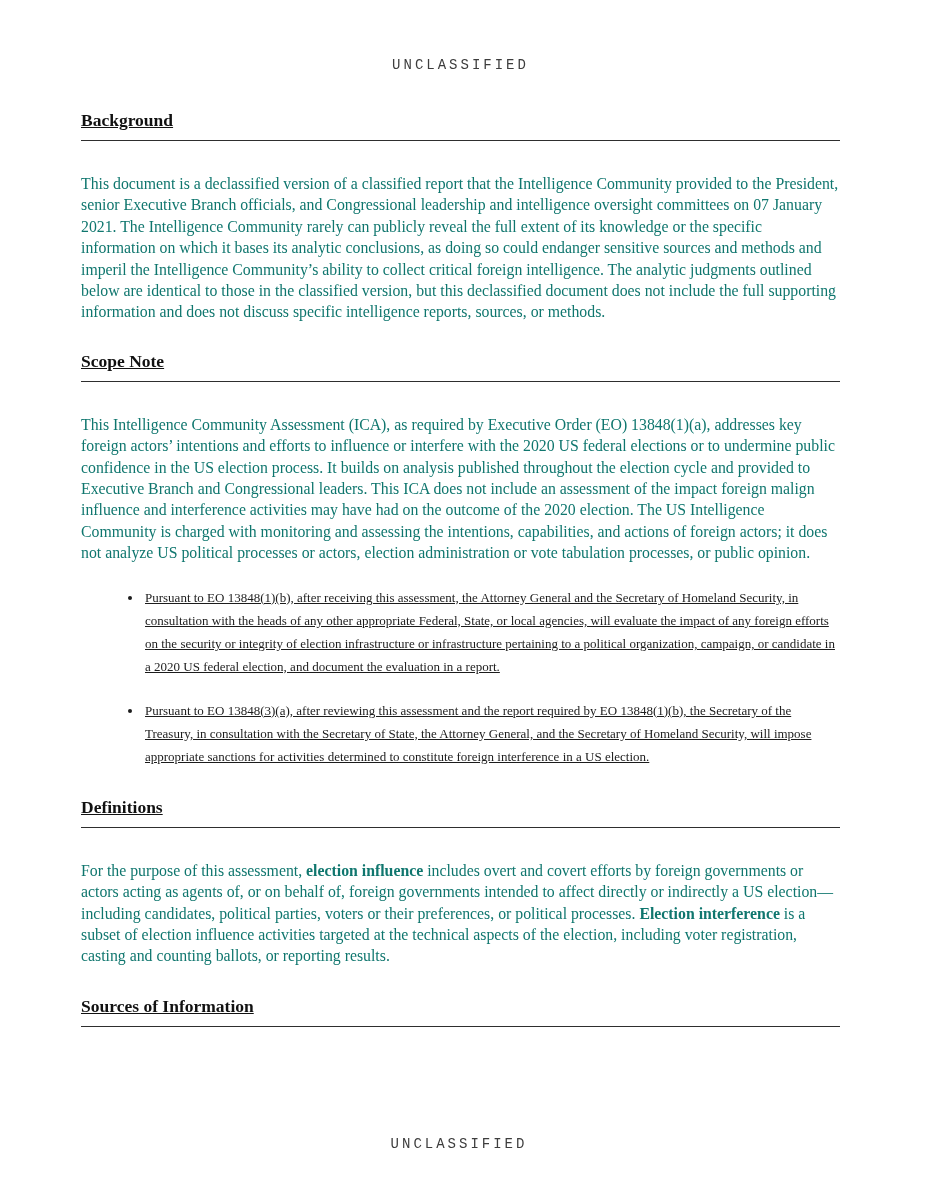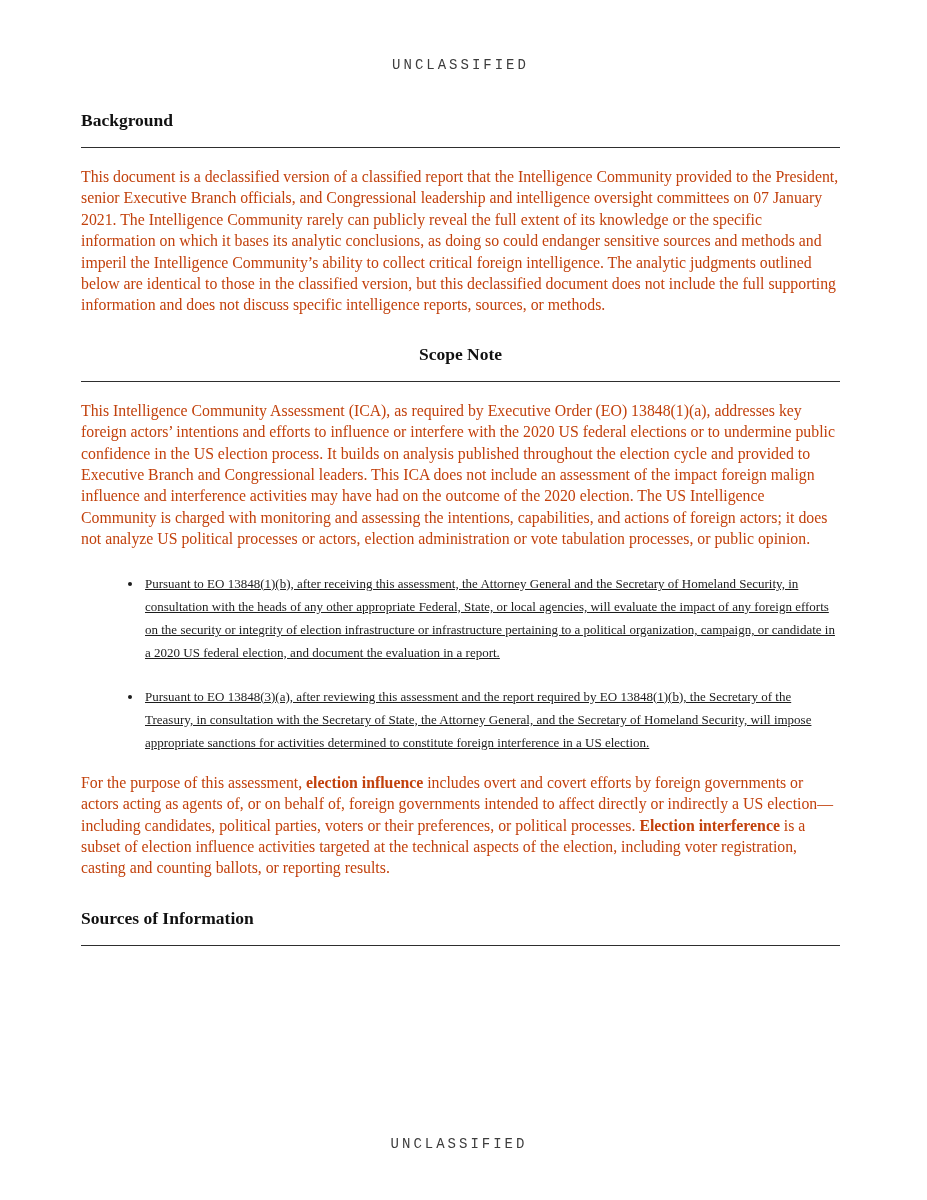--- a/index.html
+++ b/index.html
@@ -26,32 +26,33 @@
   .classification.footer {
     position: absolute;
     left: 0;
     right: 0;
     top: 1136px;
   }
   .section-heading {
     font-size: 17.5px;
     font-weight: bold;
     color: #111;
-    padding-bottom: 16px;
+    padding-bottom: 9px;
     border-bottom: 1.5px solid #2e2e2e;
+    text-decoration: underline;
   }
   .h-background { margin-top: 37px; }
-  .h-scope      { margin-top: 28px; text-align: center; }
+  .h-scope      { margin-top: 28px; }
   .h-defs       { margin-top: 29px; }
   .h-sources    { margin-top: 29px; }
   .body-para {
-    margin-top: 18px;
+    margin-top: 32px;
     font-size: 15.8px;
     line-height: 21.4px;
-    color: #c2410c;
+    color: #0f766e;
     text-align: left;
   }
   ul.bullet-list {
     margin-top: 22px;
     padding-left: 62px;
     list-style-type: disc;
   }
   ul.bullet-list li {
     font-size: 13px;
     line-height: 23px;
@@ -76,20 +77,21 @@
     <p class="body-para">This document is a declassified version of a classified report that the Intelligence Community provided to the President, senior Executive Branch officials, and Congressional leadership and intelligence oversight committees on 07 January 2021. The Intelligence Community rarely can publicly reveal the full extent of its knowledge or the specific information on which it bases its analytic conclusions, as doing so could endanger sensitive sources and methods and imperil the Intelligence Community’s ability to collect critical foreign intelligence. The analytic judgments outlined below are identical to those in the classified version, but this declassified document does not include the full supporting information and does not discuss specific intelligence reports, sources, or methods.</p>
 
     <h2 class="section-heading h-scope">Scope Note</h2>
     <p class="body-para">This Intelligence Community Assessment (ICA), as required by Executive Order (EO) 13848(1)(a), addresses key foreign actors’ intentions and efforts to influence or interfere with the 2020 US federal elections or to undermine public confidence in the US election process. It builds on analysis published throughout the election cycle and provided to Executive Branch and Congressional leaders. This ICA does not include an assessment of the impact foreign malign influence and interference activities may have had on the outcome of the 2020 election. The US Intelligence Community is charged with monitoring and assessing the intentions, capabilities, and actions of foreign actors; it does not analyze US political processes or actors, election administration or vote tabulation processes, or public opinion.</p>
 
     <ul class="bullet-list">
       <li>Pursuant to EO 13848(1)(b), after receiving this assessment, the Attorney General and the Secretary of Homeland Security, in consultation with the heads of any other appropriate Federal, State, or local agencies, will evaluate the impact of any foreign efforts on the security or integrity of election infrastructure or infrastructure pertaining to a political organization, campaign, or candidate in a 2020 US federal election, and document the evaluation in a report.</li>
       <li>Pursuant to EO 13848(3)(a), after reviewing this assessment and the report required by EO 13848(1)(b), the Secretary of the Treasury, in consultation with the Secretary of State, the Attorney General, and the Secretary of Homeland Security, will impose appropriate sanctions for activities determined to constitute foreign interference in a US election.</li>
     </ul>
 
+    <h2 class="section-heading h-defs">Definitions</h2>
     <p class="body-para"><span>For the purpose of this assessment, </span><span class="bold">election influence</span><span> includes overt and covert efforts by foreign governments or actors acting as agents of, or on behalf of, foreign governments intended to affect directly or indirectly a US election—including candidates, political parties, voters or their preferences, or political processes. </span><span class="bold">Election interference</span><span> is a subset of election influence activities targeted at the technical aspects of the election, including voter registration, casting and counting ballots, or reporting results.</span></p>
 
     <h2 class="section-heading h-sources">Sources of Information</h2>
 
   </div>
 
   <div class="classification footer">UNCLASSIFIED</div>
 </div>
 
 </body></html>

